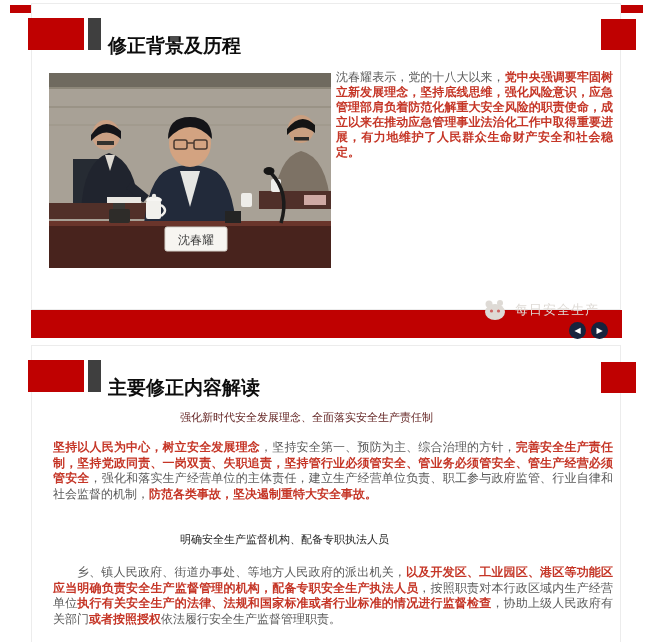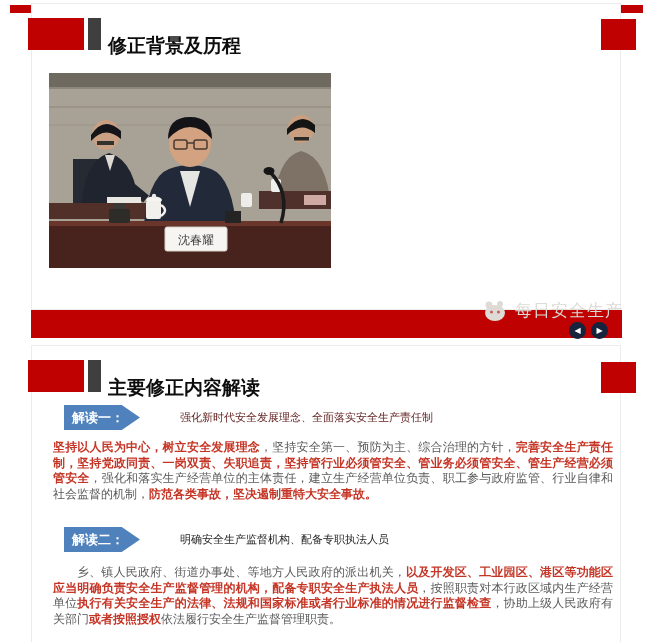--- a/index.html
+++ b/index.html
@@ -19,21 +19,21 @@
   
   .photo{position:absolute;left:49px;top:73px;width:282px;height:195px;overflow:hidden;background:#a8a196;}
   
   .textcol{position:absolute;left:336px;top:70px;width:277px;}
   .para{margin:0 0 13px 0;font-family:"Liberation Serif",serif;font-size:12px;line-height:15.1px;text-align:justify;color:#5a5a5a;}
   .seg-gray{color:#5a5a5a;}
   .seg-red{color:#c53526;font-weight:bold;}
   
   .banner{position:absolute;left:31px;top:310px;width:591px;height:28px;background:#bf0101;}
   .watermark{position:absolute;left:483px;top:299px;display:flex;align-items:center;gap:6px;}
-  .wm-text{font-size:17px;letter-spacing:1px;color:#dedad5;white-space:nowrap;}
+  .wm-text{font-size:13px;letter-spacing:1px;color:#dedad5;white-space:nowrap;}
   .nav-btn{position:absolute;top:322px;width:17px;height:17px;border-radius:50%;background:#17233d;
            color:#fff;font-size:8px;line-height:17px;text-align:center;cursor:pointer;}
   .nav-prev{left:569px;} .nav-next{left:591px;}
   
   .pennant{position:absolute;left:64px;width:76px;height:25px;background:#4f81bd;
            clip-path:polygon(0 0,76% 0,100% 50%,76% 100%,0 100%);
            color:#fff;font-family:"Liberation Serif",serif;font-weight:bold;font-size:13px;
            line-height:25px;padding-left:8px;box-sizing:border-box;}
   .itp-title{position:absolute;left:180px;height:25px;line-height:25px;
              font-family:"Liberation Serif",serif;font-weight:normal;font-size:11px;white-space:nowrap;}
@@ -109,20 +109,21 @@
       <ellipse cx="220" cy="98" rx="5.5" ry="4" fill="#161616"></ellipse>
 
       <g>
         <rect x="116" y="154" width="62" height="24" rx="2" fill="#f7f5f1" stroke="#d8d4cc"></rect>
         <text x="147" y="171" font-size="12" fill="#3a3a3a" text-anchor="middle">沈春耀</text>
       </g>
     </svg>
   </div>
 
   <div class="textcol">
+    <p class="para"><span class="seg-gray">沈春耀表示，党的十八大以来，</span><span class="seg-red">党中央强调要牢固树立新发展理念，坚持底线思维，强化风险意识，应急管理部肩负着防范化解重大安全风险的职责使命，成立以来在推动应急管理事业法治化工作中取得重要进展，有力地维护了人民群众生命财产安全和社会稳定。</span></p>
   </div>
 
   <div class="banner"></div>
   <div class="watermark">
     <svg width="26" height="22" viewBox="0 0 26 22">
       <circle cx="6" cy="5" r="3.5" fill="#dedad5"></circle>
       <circle cx="17" cy="4" r="3" fill="#dedad5"></circle>
       <ellipse cx="12" cy="13" rx="10" ry="8" fill="#dedad5"></ellipse>
       <circle cx="8.5" cy="12" r="1.6" fill="#bf0101" opacity="0.55"></circle>
       <circle cx="15.5" cy="12" r="1.6" fill="#bf0101" opacity="0.55"></circle>
@@ -132,21 +133,19 @@
   <div class="nav-btn nav-prev"><span>◀</span></div>
   <div class="nav-btn nav-next"><span>▶</span></div>
 
   <div class="card card2"></div>
 
   <div class="hdr-red" style="top:360px;"></div>
   <div class="hdr-gray" style="top:360px;"></div>
   <div class="hdr-title" style="top:360px;">主要修正内容解读</div>
   <div class="hdr-right" style="top:362px;"></div>
 
-  <div class="pennant" style="top:405px;">解读一：</div>
   <div class="itp-title itp-title-1" style="top:405px;">强化新时代安全发展理念、全面落实安全生产责任制</div>
   <p class="itp-para" style="top:440px;"><span class="seg-red">坚持以人民为中心，树立安全发展理念</span><span class="seg-gray">，坚持安全第一、预防为主、综合治理的方针，</span><span class="seg-red">完善安全生产责任制，坚持党政同责、一岗双责、失职追责，坚持管行业必须管安全、管业务必须管安全、管生产经营必须管安全</span><span class="seg-gray">，强化和落实生产经营单位的主体责任，建立生产经营单位负责、职工参与政府监管、行业自律和社会监督的机制，</span><span class="seg-red">防范各类事故，坚决遏制重特大安全事故。</span></p>
 
-  <div class="pennant" style="top:527px;">解读二：</div>
   <div class="itp-title itp-title-2" style="top:527px;">明确安全生产监督机构、配备专职执法人员</div>
   <p class="itp-para indent" style="top:565px;"><span class="seg-gray">乡、镇人民政府、街道办事处、等地方人民政府的派出机关，</span><span class="seg-red">以及开发区、工业园区、港区等功能区应当明确负责安全生产监督管理的机构，配备专职安全生产执法人员</span><span class="seg-gray">，按照职责对本行政区域内生产经营单位</span><span class="seg-red">执行有关安全生产的法律、法规和国家标准或者行业标准的情况进行监督检查</span><span class="seg-gray">，协助上级人民政府有关部门</span><span class="seg-red">或者按照授权</span><span class="seg-gray">依法履行安全生产监督管理职责。</span></p>
 
 </div>
 
 </body></html>

